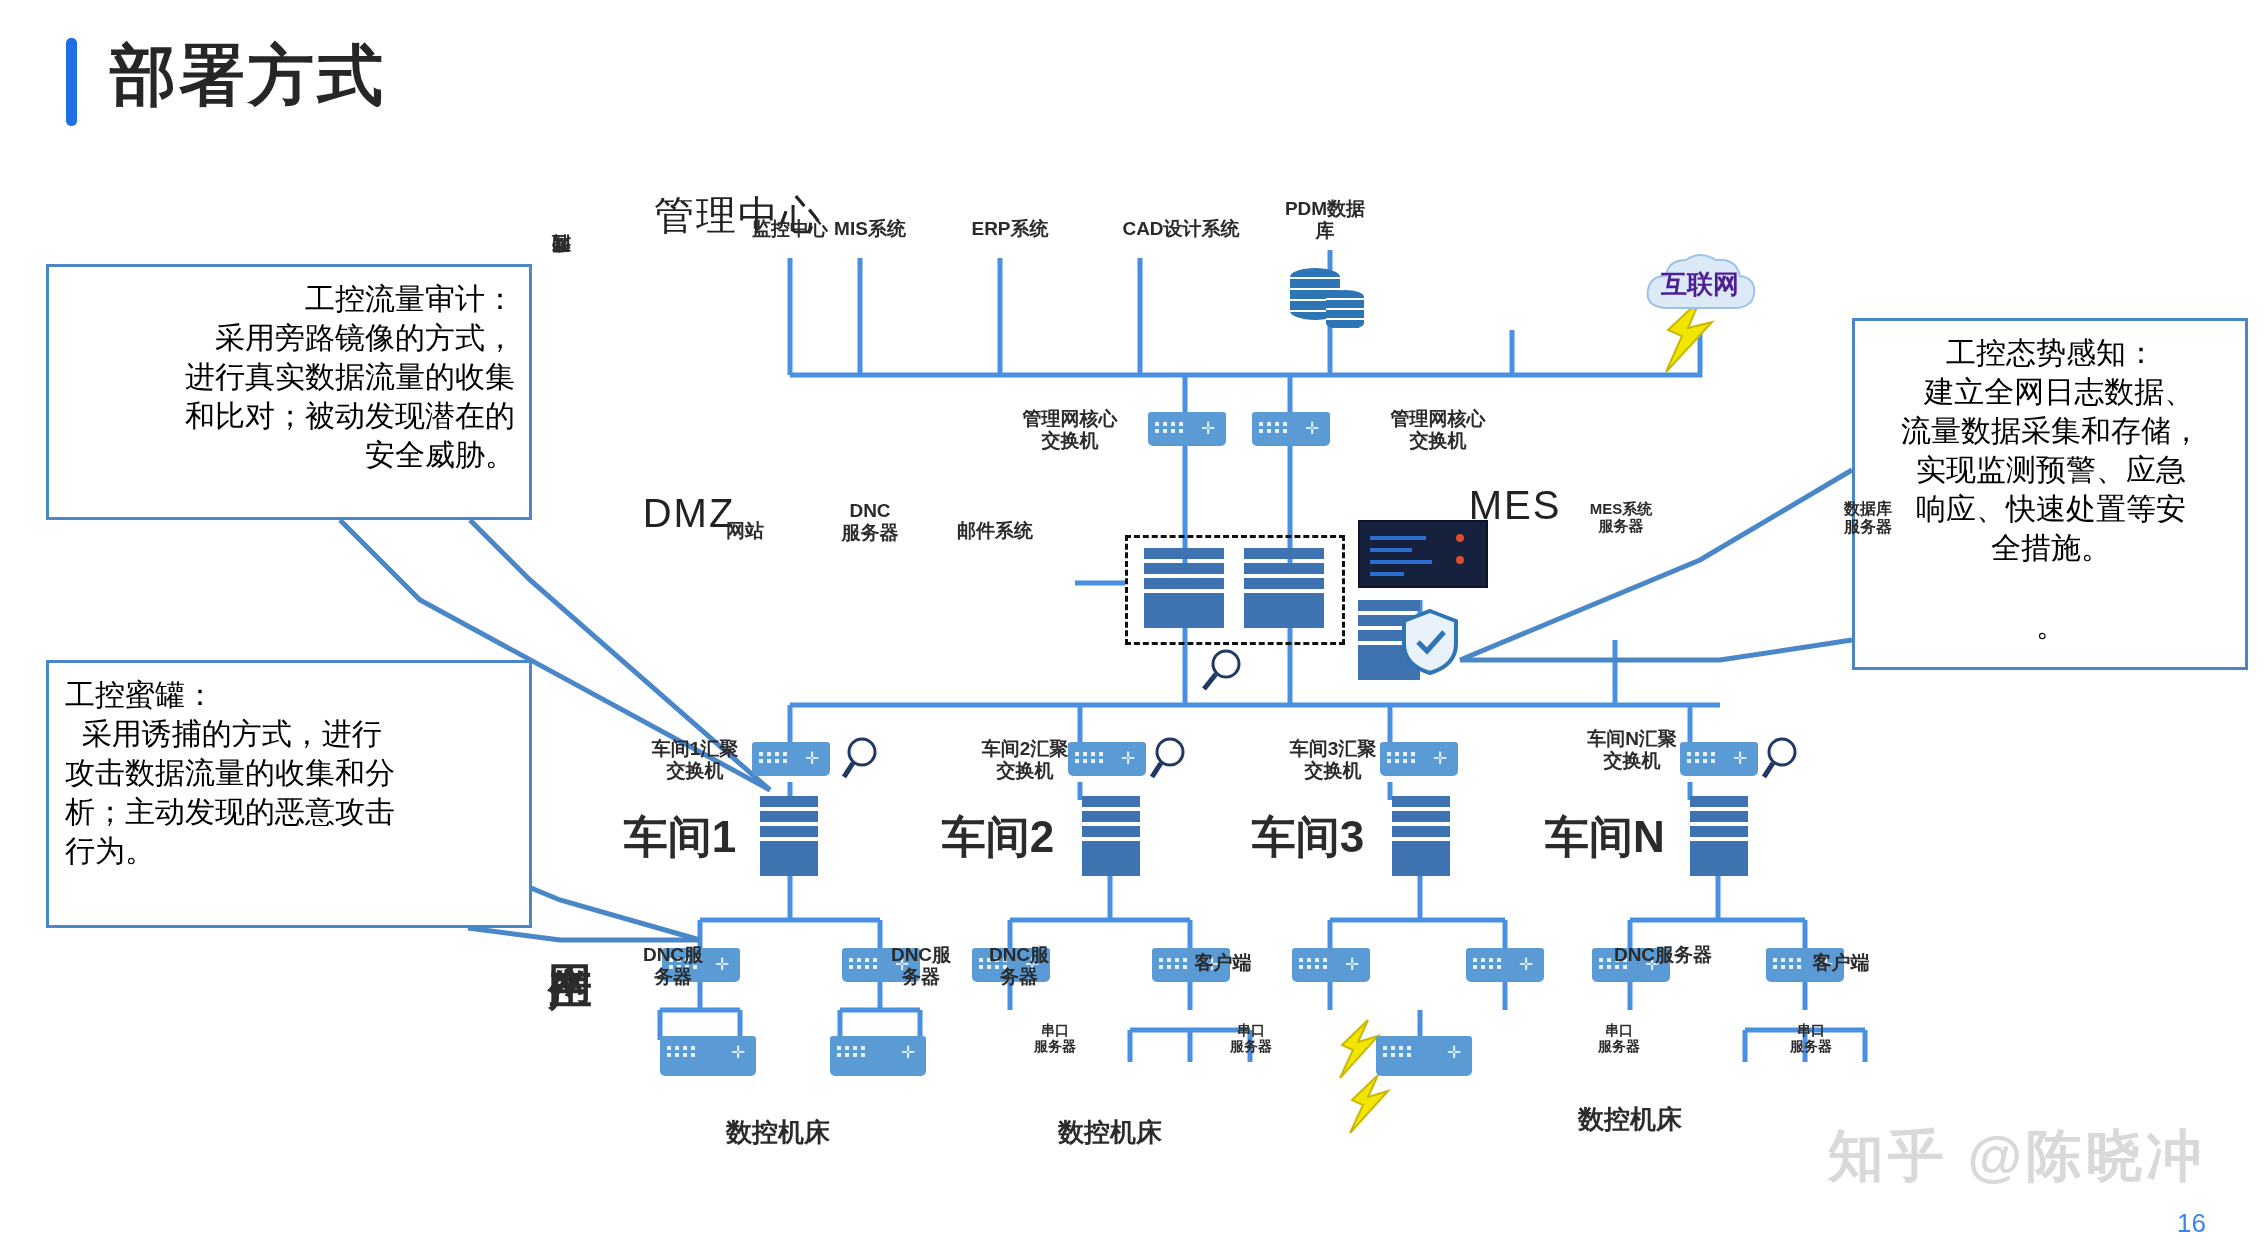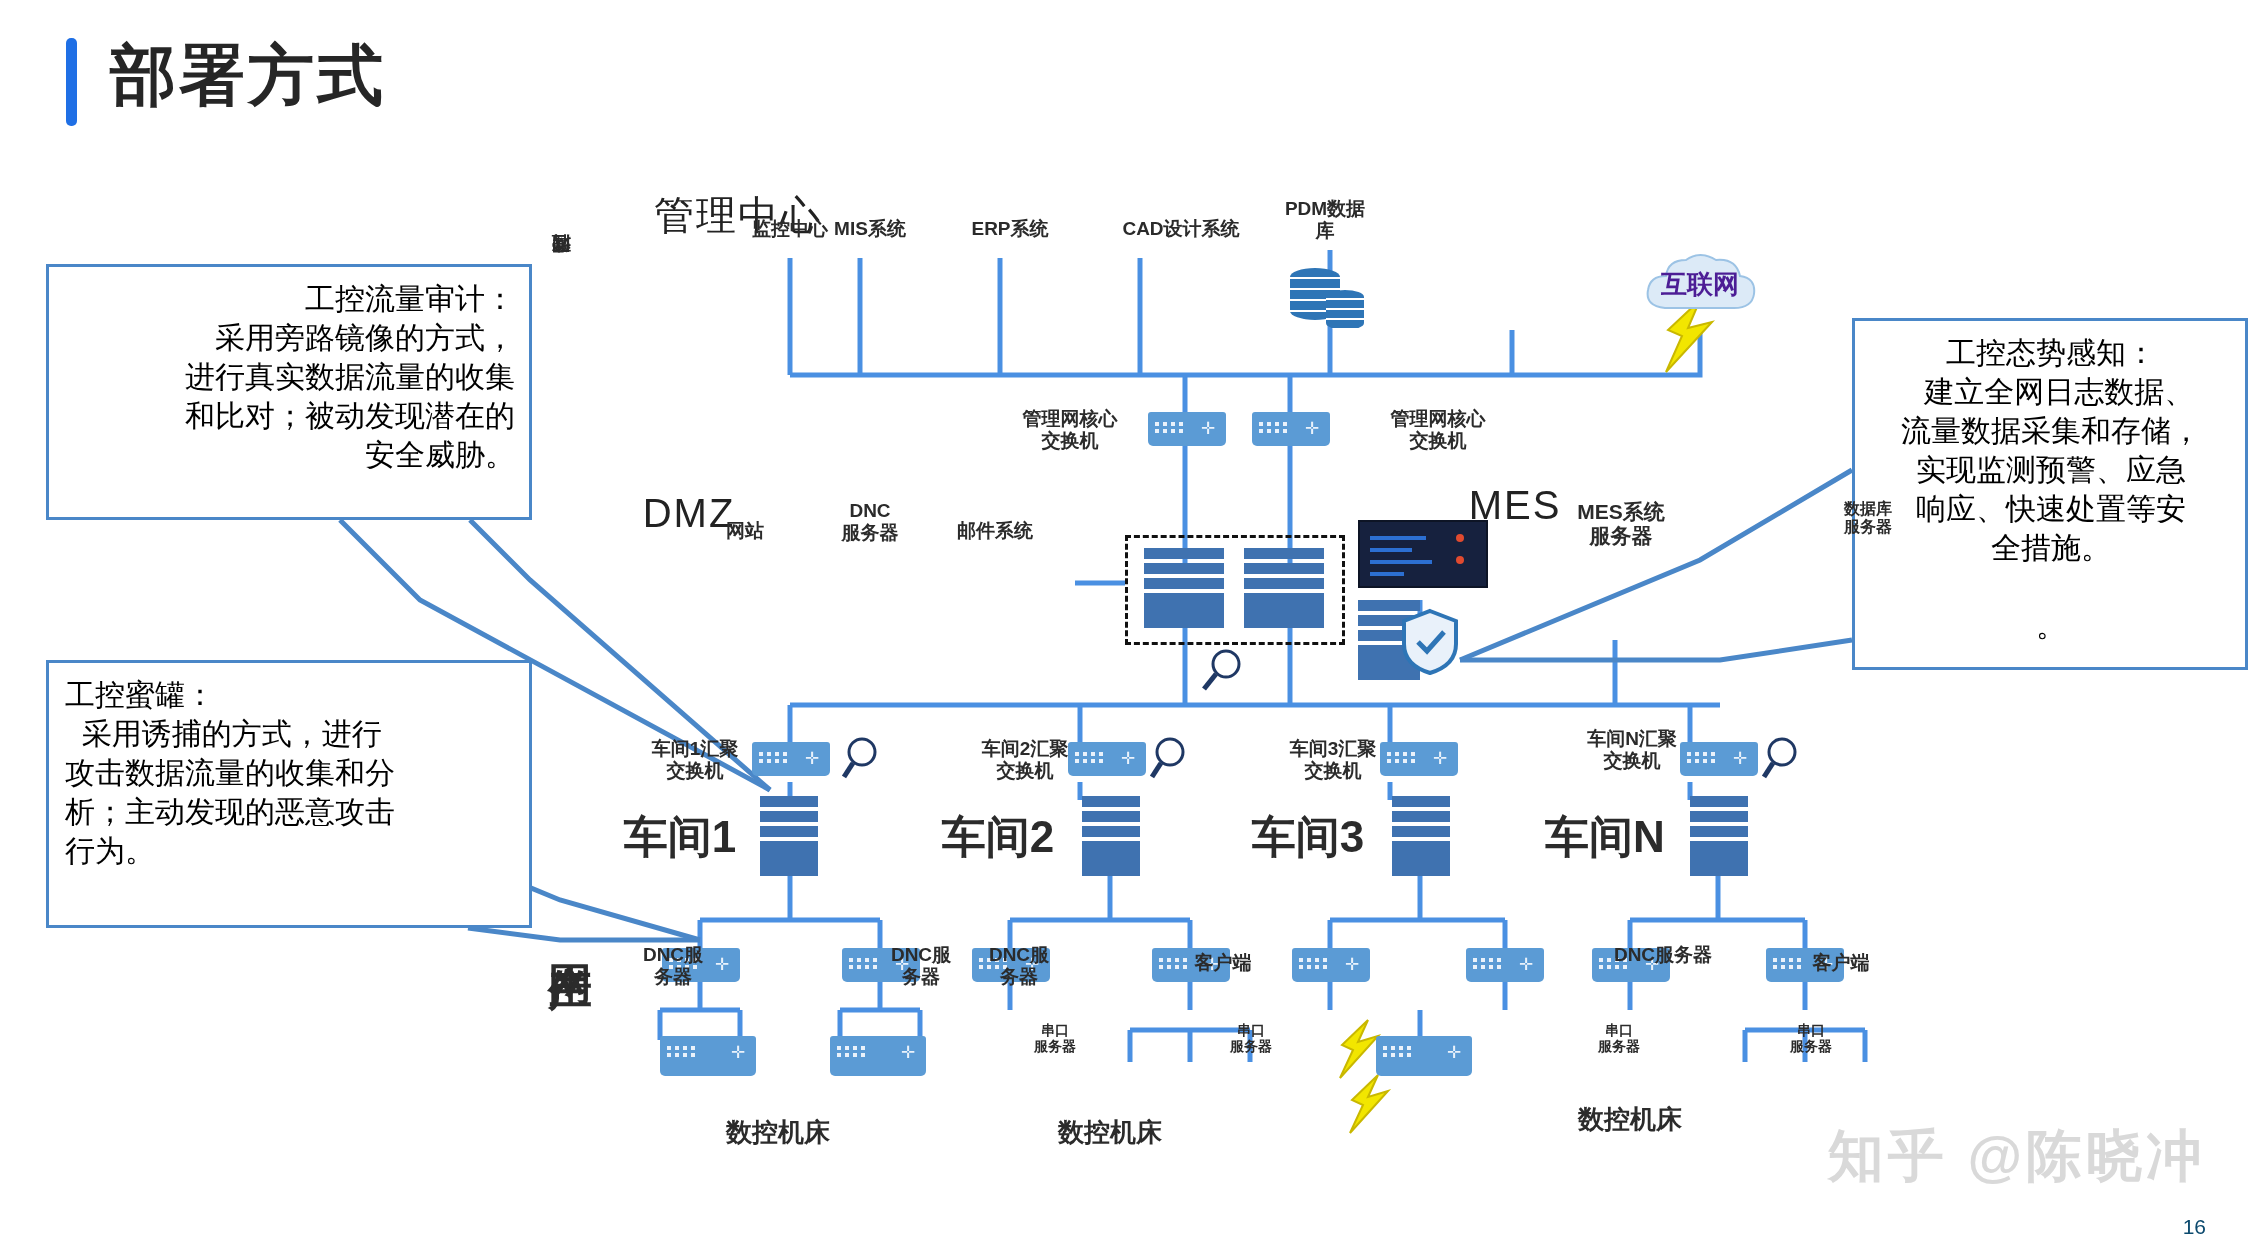--- a/index.html
+++ b/index.html
@@ -78,21 +78,21 @@
   .screen .dot { position:absolute; width:8px; height:8px; border-radius:50%; background:#e04a2f; }
   .screen .bar { position:absolute; height:4px; background:#2c6fd1; }
 
   .shield { position:absolute; width:60px; height:68px; }
 
   .dmzbox { position:absolute; border:3px dashed #111; }
 
   
   #watermark { position:absolute; right:62px; bottom:60px; font-size:56px; color:#d9d9d9;
                font-weight:700; letter-spacing:4px; white-space:nowrap; }
-  #page-number { position:absolute; right:62px; bottom:16px; font-size:21px; color:#0c4a6e; }
+  #page-number { position:absolute; right:62px; bottom:16px; font-size:26px; color:#3b82f6; }
 </style>
 </head>
 <body>
 
 <div id="title-bar"></div>
 <h1 id="page-title">部署方式</h1>
 
 <svg id="wires" viewBox="0 0 2268 1255" xmlns="http://www.w3.org/2000/svg">
   <g stroke="#4a90e2" stroke-width="5" fill="none">
 
@@ -268,21 +268,21 @@
 </div>
 
 <div class="screen" style="left:1358px; top:520px;">
   <span class="dot" style="left:96px; top:12px;"></span>
   <span class="dot" style="left:96px; top:34px;"></span>
   <span class="bar" style="left:10px; top:14px; width:56px;"></span>
   <span class="bar" style="left:10px; top:26px; width:42px;"></span>
   <span class="bar" style="left:10px; top:38px; width:62px;"></span>
   <span class="bar" style="left:10px; top:50px; width:34px;"></span>
 </div>
-<div class="lbl tiny" style="left:1556px; top:500px; width:130px; white-space:pre-line; font-size:21px;">MES系统
+<div class="lbl tiny" style="left:1556px; top:500px; width:130px; white-space:pre-line; font-size:15px;">MES系统
 服务器</div>
 <div class="lbl tiny" style="left:1808px; top:500px; width:120px; white-space:pre-line; font-size:16px;">数据库
 服务器</div>
 
 <div class="rack" style="left:1358px; top:600px; width:62px; height:82px;">
   <i style="width:62px"></i>
     <i style="width:62px"></i>
     <i style="width:62px"></i>
     <i style="width:62px"></i>
 </div>

